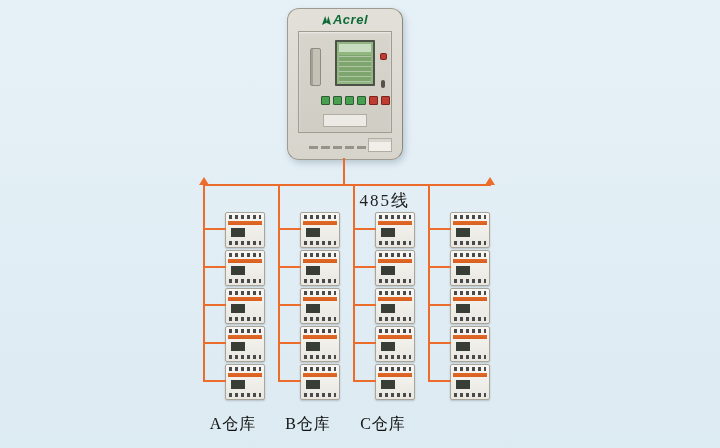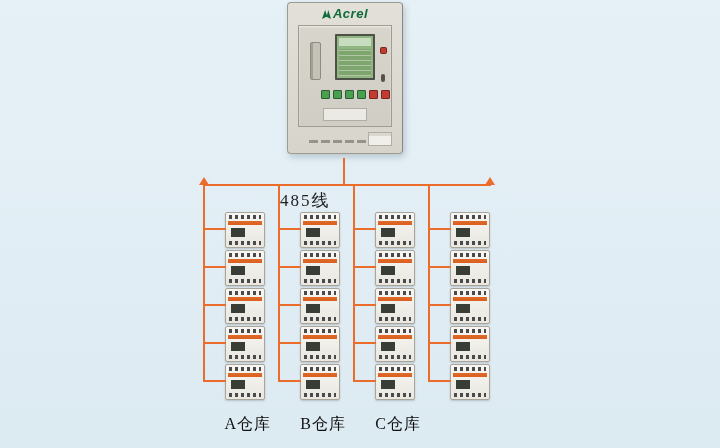--- a/index.html
+++ b/index.html
@@ -3,23 +3,23 @@
 <meta charset="utf-8">
 <style>
   html,body{margin:0;padding:0;background:#fff;}
   .stage{
     position:relative;width:720px;height:448px;overflow:hidden;
     background:linear-gradient(180deg,#e6f1f7 0%,#e1edf4 60%,#dceaf2 100%);
     font-family:"Liberation Sans",sans-serif;
   }
   
   .cabinet{
-    position:absolute;left:287px;top:2px;width:114px;height:150px;
+    position:absolute;left:287px;top:8px;width:114px;height:150px;
     background:linear-gradient(180deg,#e2e0d8,#d6d4cb);
-    border:1px solid #9e9b90;border-right-color:#8a877c;border-radius:4px;
+    border:1px solid #9e9b90;border-right-color:#8a877c;border-radius:12px;
     box-shadow:2px 3px 6px rgba(60,80,95,.25);
   }
   .brand{height:20px;line-height:20px;text-align:center;white-space:nowrap;}
   .logo-mark{
     display:inline-block;width:9px;height:9px;margin-right:2px;vertical-align:-1px;
     background:#0e6b38;clip-path:polygon(0 100%,35% 0,55% 60%,70% 0,100% 100%,50% 75%);
   }
   .brand-text{color:#0e6b38;font-style:italic;font-weight:bold;font-size:13px;letter-spacing:.5px;}
   .door{
     position:absolute;left:10px;right:10px;top:22px;bottom:26px;
@@ -65,21 +65,21 @@
   .drop-line{left:343px;top:158px;width:2px;height:27px;}
   .trunk{left:203px;top:184px;width:288px;height:2px;}
   .bus-arrow{
     position:absolute;width:0;height:0;top:177px;
     border-left:5px solid transparent;border-right:5px solid transparent;
     border-bottom:8px solid #ec6c2b;
   }
   .bus-arrow.left{left:199px;}
   .bus-arrow.right{left:485px;}
   .bus-label{
-    position:absolute;left:280px;top:189px;width:130px;text-align:left;
+    position:absolute;left:280px;top:189px;width:130px;text-align:right;
     font-family:"Liberation Serif",serif;font-size:17px;color:#222;letter-spacing:2px;
   }
   
   .col{position:absolute;top:185px;width:62px;height:218px;}
   .vline{position:absolute;left:0;top:0;width:2px;height:197px;background:#ec6c2b;}
   .device{
     position:absolute;left:22px;width:38px;height:34px;
     border:1px solid #a9a59b;border-radius:2px;
     box-shadow:0 1px 2px rgba(0,0,0,.18);
     background:
@@ -87,21 +87,21 @@
       repeating-linear-gradient(90deg,#4a4a4a 0 3px,rgba(0,0,0,0) 3px 6px) 3px 28px/32px 4px no-repeat,
       linear-gradient(#e06a28,#d95f20) 2px 8px/34px 4px no-repeat,
       linear-gradient(#383d36,#383d36) 5px 15px/14px 9px no-repeat,
       linear-gradient(180deg,#f7f6f2,#e9e7e0);
   }
   .device::before{content:'';position:absolute;left:-23px;top:15px;width:23px;height:2px;background:#ec6c2b;}
   .device.r1{top:27px}.device.r2{top:65px}.device.r3{top:103px}.device.r4{top:141px}.device.r5{top:179px}
   .col-a{left:203px}.col-b{left:278px}.col-c{left:353px}.col-d{left:428px}
   
   .col-label{
-    position:absolute;top:414px;width:76px;text-align:right;
+    position:absolute;top:414px;width:76px;text-align:center;
     font-family:"Liberation Serif",serif;font-size:16px;color:#111;letter-spacing:1px;
   }
   .lab-a{left:195px}.lab-b{left:270px}.lab-c{left:345px}.lab-d{left:420px}
 </style>
 </head>
 <body>
 
 <div class="stage">
 
   <div class="cabinet">

